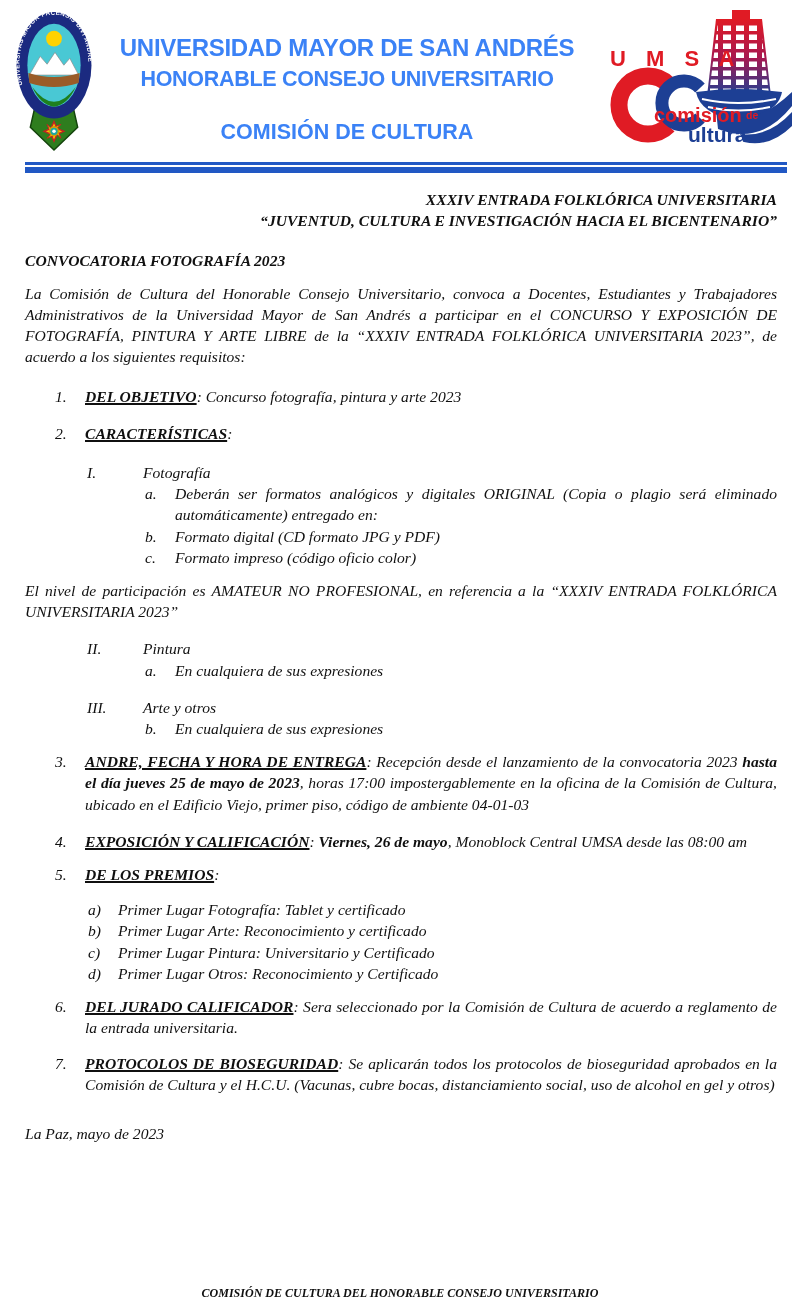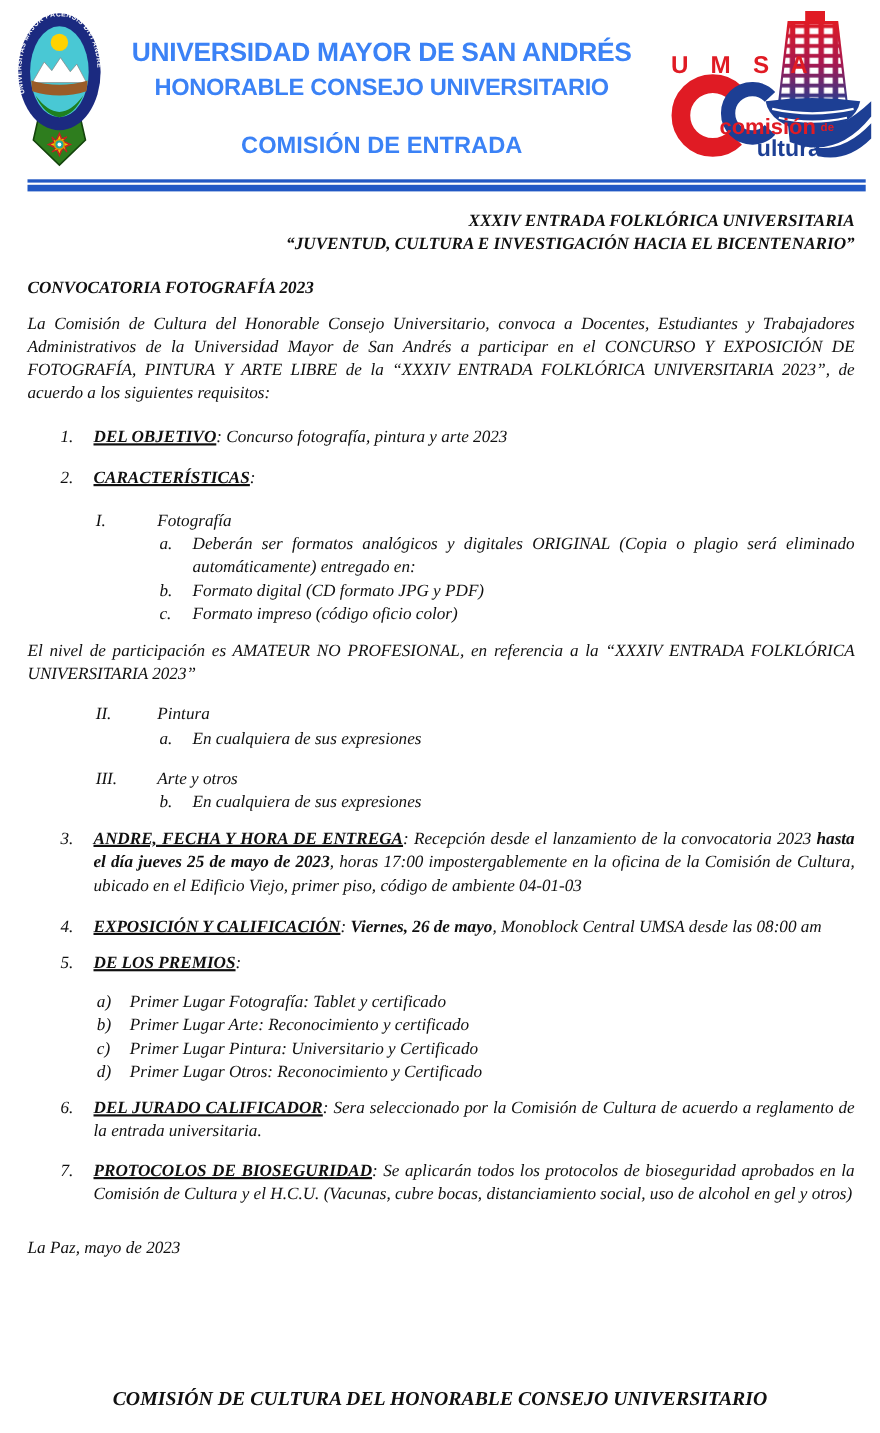--- a/index.html
+++ b/index.html
@@ -34,22 +34,22 @@
   .l1 { margin-left:30px; } .l1 > .num { width:30px; }
   .l2 { margin-left:62px; } .l2 > .num { width:56px; }
   .l3 { margin-left:120px; } .l3 > .num { width:30px; }
   .l4 { margin-left:63px; } .l4 > .num { width:30px; }
   .indent-body { margin-left:60px; }
   .hd { font-weight:bold; text-decoration:underline; text-decoration-thickness:1.5px; }
   .b { font-weight:bold; }
   .mt18 { margin-top:18px; } .mt16 { margin-top:16px; } .mt14 { margin-top:14px; } .mt12 { margin-top:12px; }
   .dateline { margin-top:28px; }
   .signature {
-    position:absolute; left:0; right:0; bottom:20px; text-align:center;
-    font-weight:bold; font-style:italic; font-size:18px;
+    position:absolute; left:0; right:0; bottom:2px; text-align:center;
+    font-weight:bold; font-style:italic; font-size:12px;
   }
   svg text { font-style:normal; }
 </style>
 </head>
 <body>
 
 <div class="page">
 
   <div class="letterhead">
     <div class="shield-wrap">
@@ -76,21 +76,21 @@
           </defs>
         <text font-size="6.4" fill="#ffffff" font-family="Liberation Sans, sans-serif" font-weight="bold" letter-spacing="0.4">
           <textPath href="#ringp">UNIVERSITAS MAJOR PACENSIS DIVI ANDRE</textPath>
         </text>
       </svg>
     </div>
 
     <div class="head-center">
       <div class="head-line1">UNIVERSIDAD MAYOR DE SAN ANDRÉS</div>
       <div class="head-line2">HONORABLE CONSEJO UNIVERSITARIO</div>
-      <div class="head-line3">COMISIÓN DE ENTRADA</div>
+      <div class="head-line3">COMISIÓN DE CULTURA</div>
     </div>
 
     <div class="logo-right">
       <svg width="196" height="140" viewBox="0 0 196 140">
         <defs>
           <linearGradient id="tg" x1="0" y1="0" x2="0" y2="1">
             <stop offset="0" stop-color="#e01b24"></stop>
             <stop offset="0.5" stop-color="#a8184f"></stop>
             <stop offset="1" stop-color="#1d3f94"></stop>
           </linearGradient>

